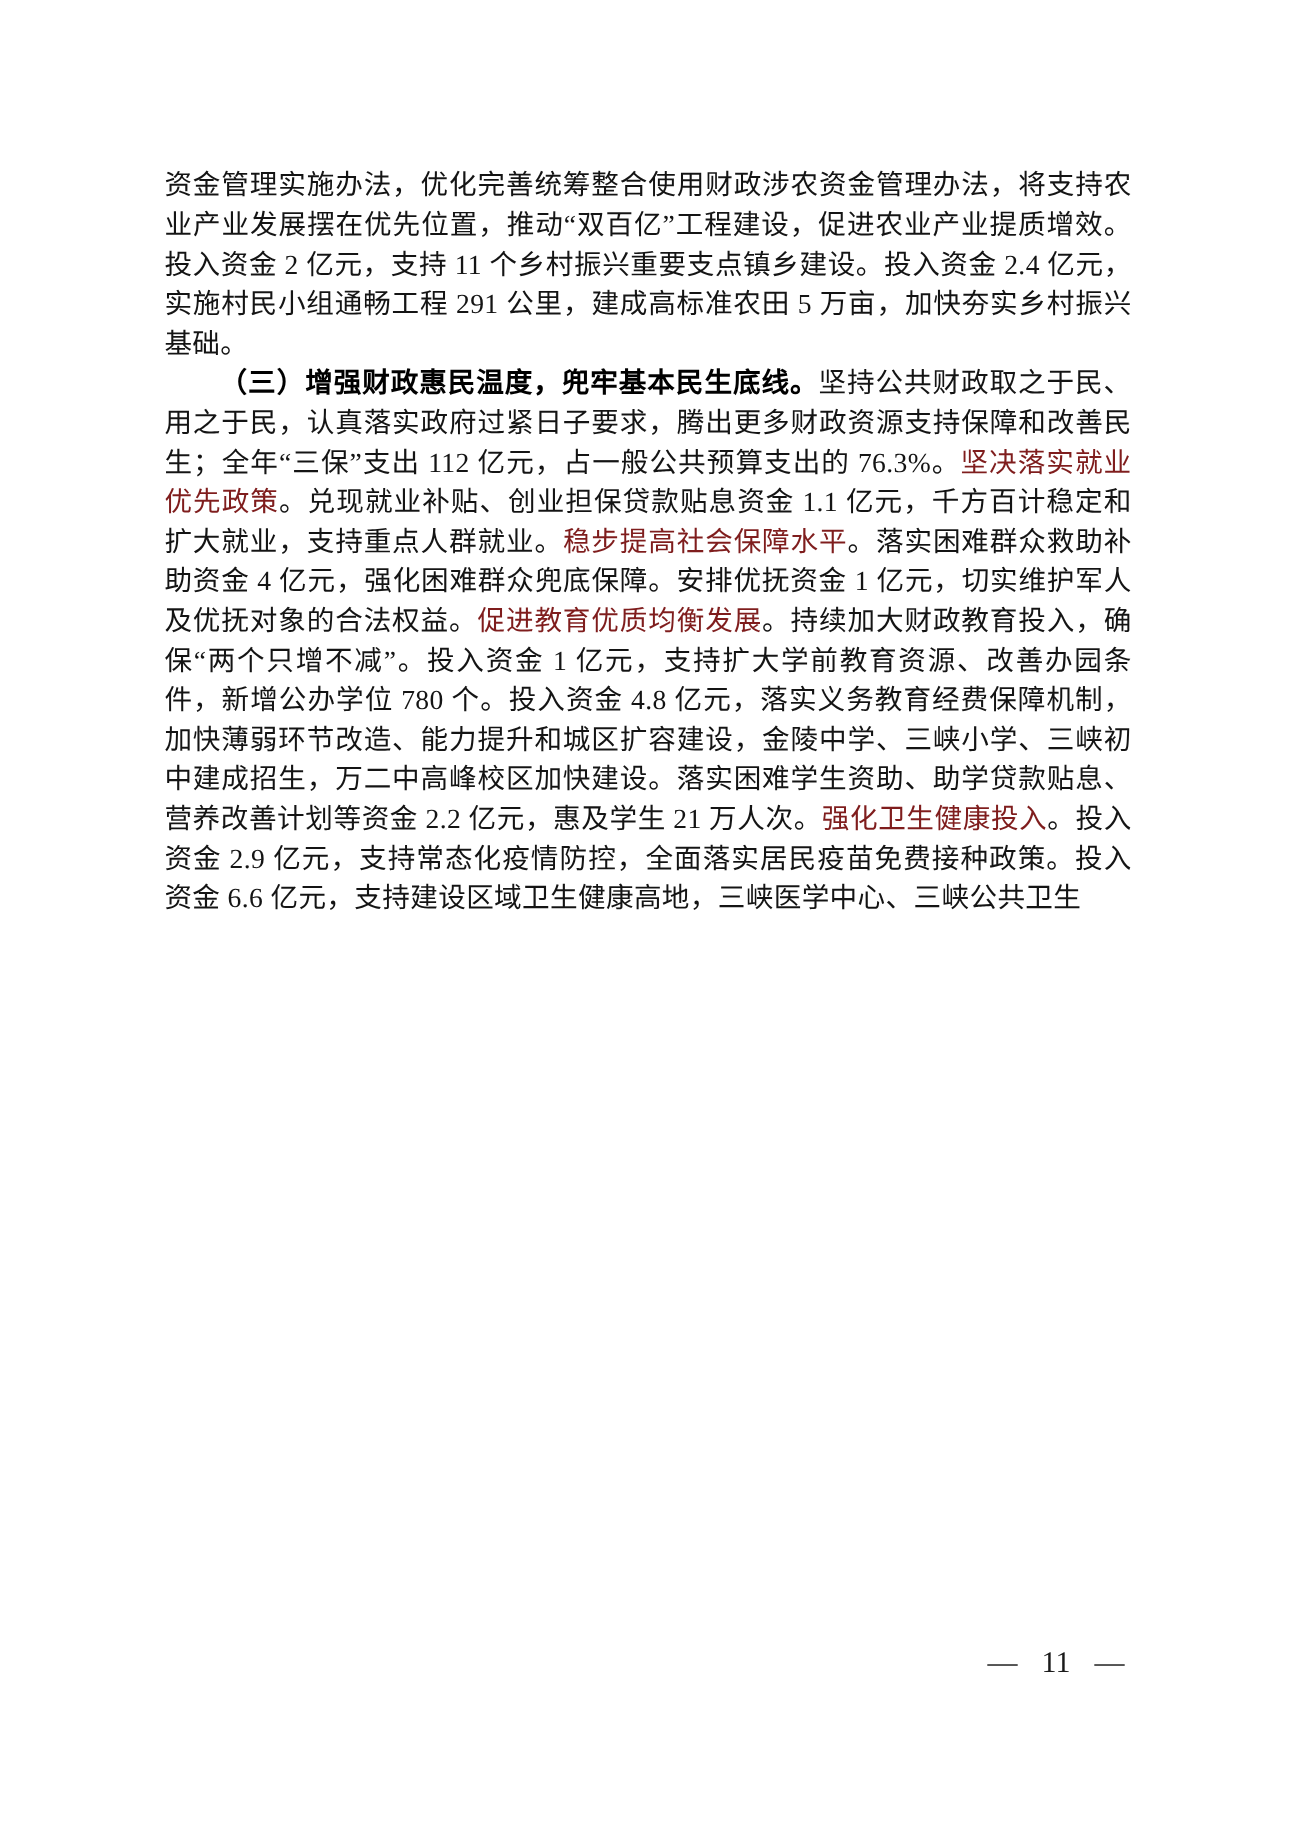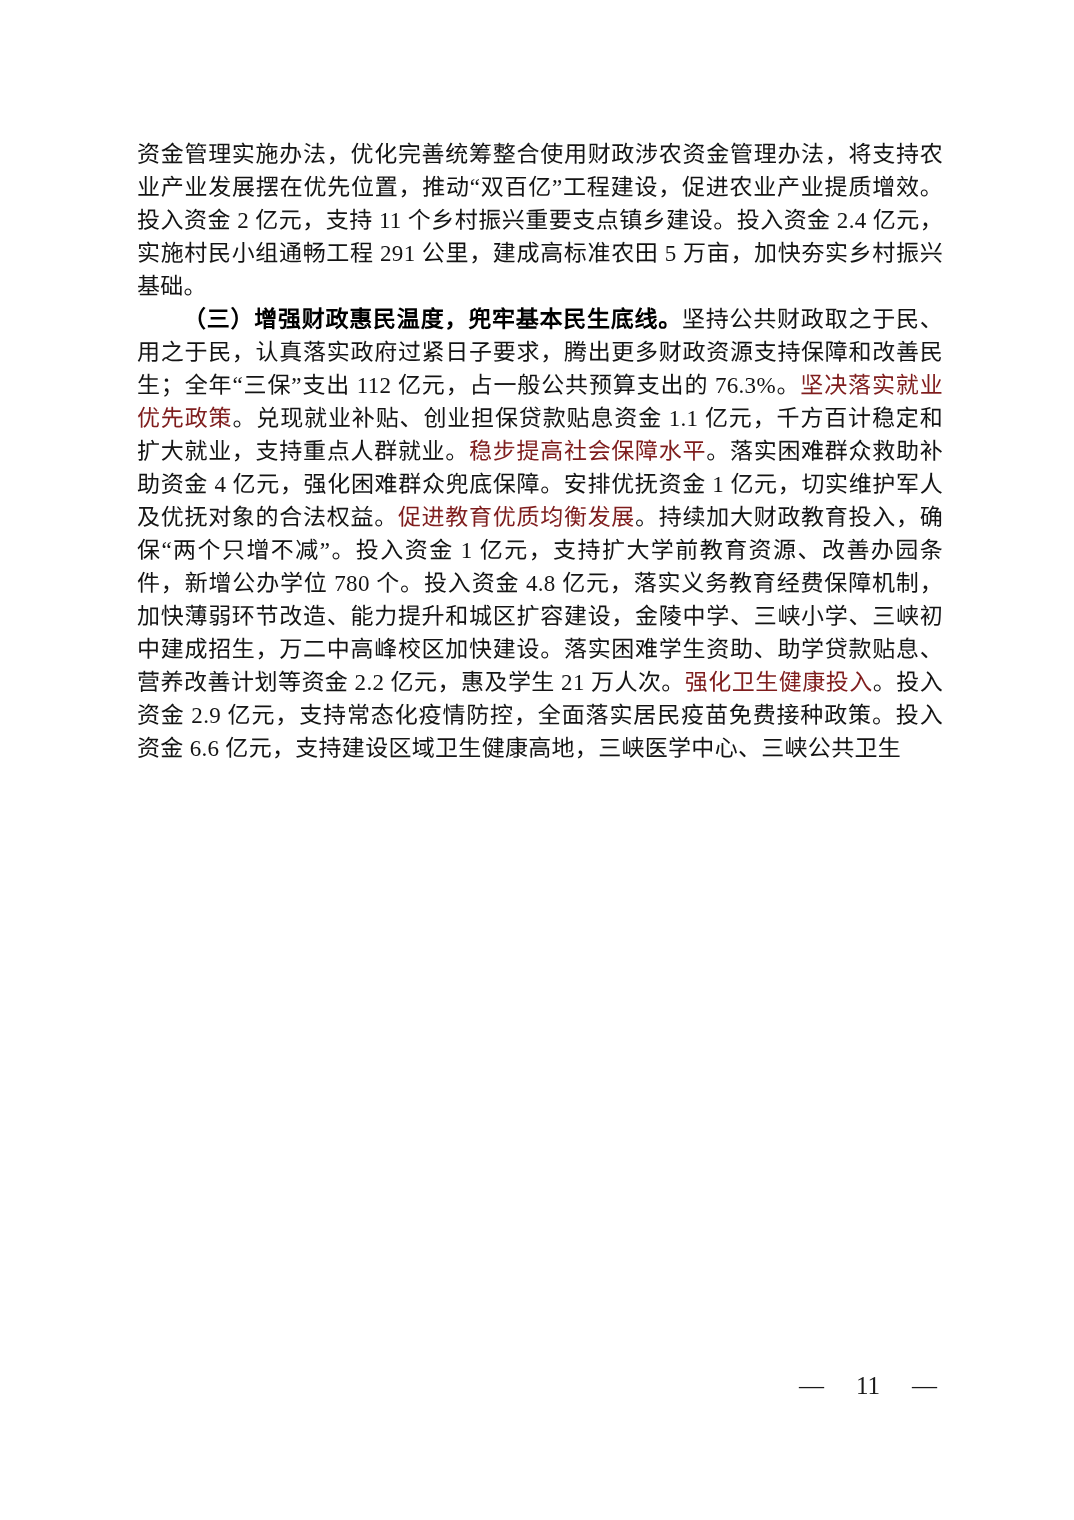--- a/index.html
+++ b/index.html
@@ -52,21 +52,21 @@
     font-size: 25px;
     color: #1a1a1a;
     font-family: "Liberation Serif", serif;
     white-space: nowrap;
   }
   .footer .dash {
     display: inline-block;
   }
   .footer .pagenum {
     display: inline-block;
-    margin: 0 32px;
+    margin: 0 20px;
   }
 </style>
 </head>
 <body>
 
 <div class="page">
 
   <div class="text-block">
 
     <p class="para"><span>资金管理实施办法，优化完善统筹整合使用财政涉农资金管理办法，将支持农业产业发展摆在优先位置，推动“双百亿”工程建设，促进农业产业提质增效。投入资金 2 亿元，支持 11 个乡村振兴重要支点镇乡建设。投入资金 2.4 亿元，实施村民小组通畅工程 291 公里，建成高标准农田 5 万亩，加快夯实乡村振兴基础。</span></p>

